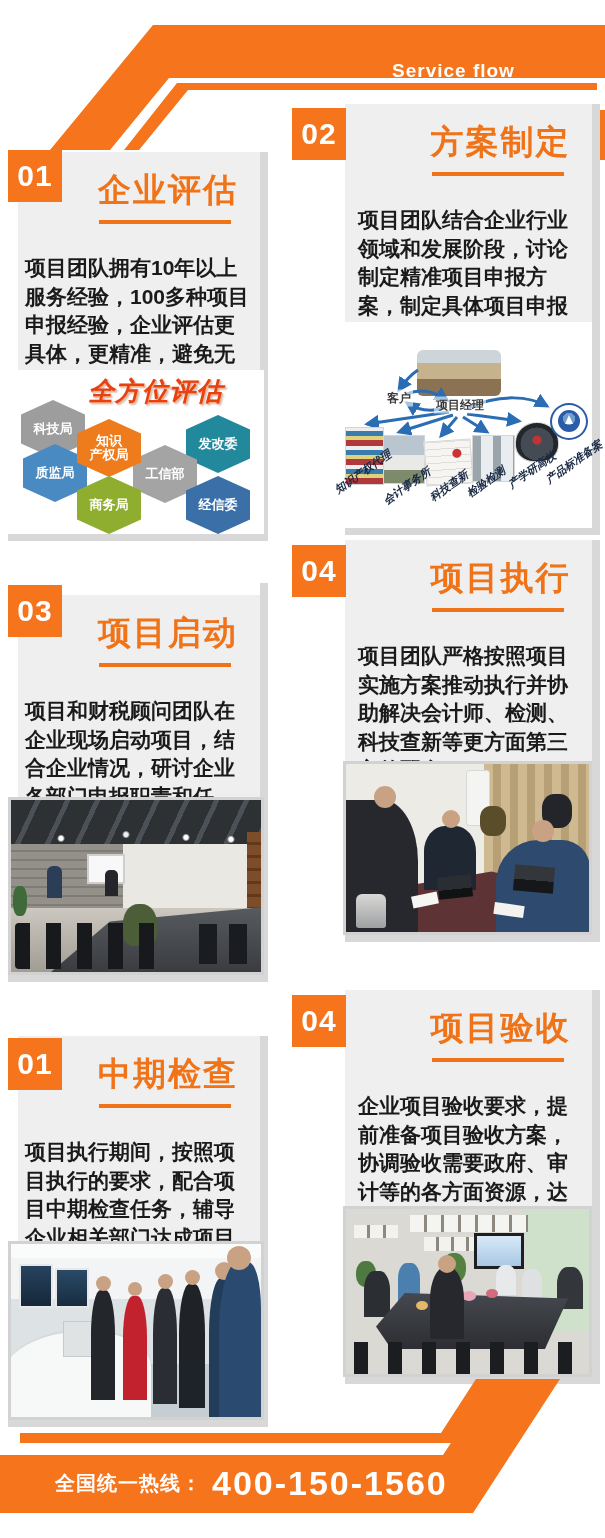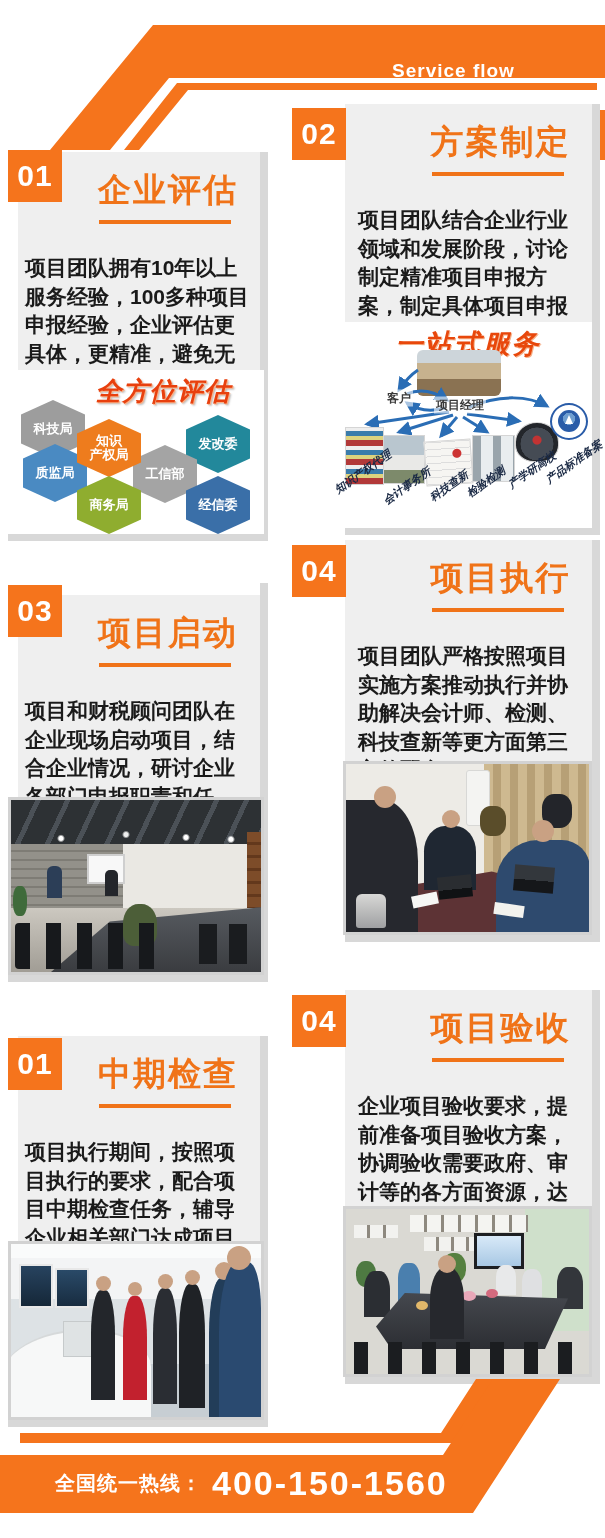--- a/index.html
+++ b/index.html
@@ -59,21 +59,21 @@
   .left p{padding:0 6px 0 7px;}
   .right p{padding:0 4px 0 13px;}
 
   .media{position:absolute;background:#fff;z-index:2;}
   .left .media{left:0;width:256px;}
   .right .media{left:51px;width:249px;}
   .c1 .media{top:220px;height:164px}.c2 .media{top:218px;height:206px}.c3 .media{top:214px;height:178px}
   .c4 .media{top:221px;height:174px}.c5 .media{top:205px;height:179px}.c6 .media{top:216px;height:171px}
 
   
-  .hex-title{position:absolute;left:70px;top:4px;width:170px;text-align:center;
+  .hex-title{position:absolute;left:80px;top:4px;width:170px;
              font-size:26px;font-weight:900;font-style:italic;color:#e8400e;letter-spacing:1px;
              text-shadow:1px 1px 0 #f9b189,2px 2px 2px rgba(0,0,0,.25);}
   .hex{position:absolute;width:64px;height:58px;display:flex;align-items:center;justify-content:center;
        clip-path:polygon(50% 0,100% 25%,100% 75%,50% 100%,0 75%,0 25%);
        color:#fff;font-size:13px;font-weight:700;text-align:center;line-height:1.05;white-space:pre-line;}
   .hx1{left:13px;top:30px;background:#9d9d9d;}
   .hx2{left:178px;top:45px;background:#22889b;}
   .hx3{left:15px;top:74px;background:#4a8ac2;}
   .hx4{left:125px;top:75px;background:#a4a4a4;}
   .hx5{left:69px;top:49px;background:#ee7c1d;}
@@ -231,21 +231,20 @@
   <section class="card right c2">
     <div class="shadow-r"></div>
     <div class="shadow-b"></div>
     <div class="panel">
       <h2>方案制定</h2>
       <div class="rule"></div>
       <p>项目团队结合企业行业领域和发展阶段，讨论制定精准项目申报方案，制定具体项目申报时间和项目申报流程。</p>
     </div>
     <div class="num">02</div>
     <div class="media">
-      <div class="oss-title">一站式服务</div>
       <div class="oss-photo"></div>
       <svg style="position:absolute;inset:0;" width="249" height="206" viewBox="0 0 249 206">
         <defs>
           <marker id="ah" viewBox="0 0 10 10" refX="8" refY="5" markerWidth="5" markerHeight="5" orient="auto-start-reverse">
             <path d="M0,0 L10,5 L0,10 z" fill="#2a6db5"></path>
           </marker>
         </defs>
         <g stroke="#2a6db5" stroke-width="3" fill="none">
           <path d="M75,48 C66,54 60,62 56,68" marker-end="url(#ah)"></path>
           <path d="M64,72 C78,66 92,70 104,78" marker-end="url(#ah)"></path>

